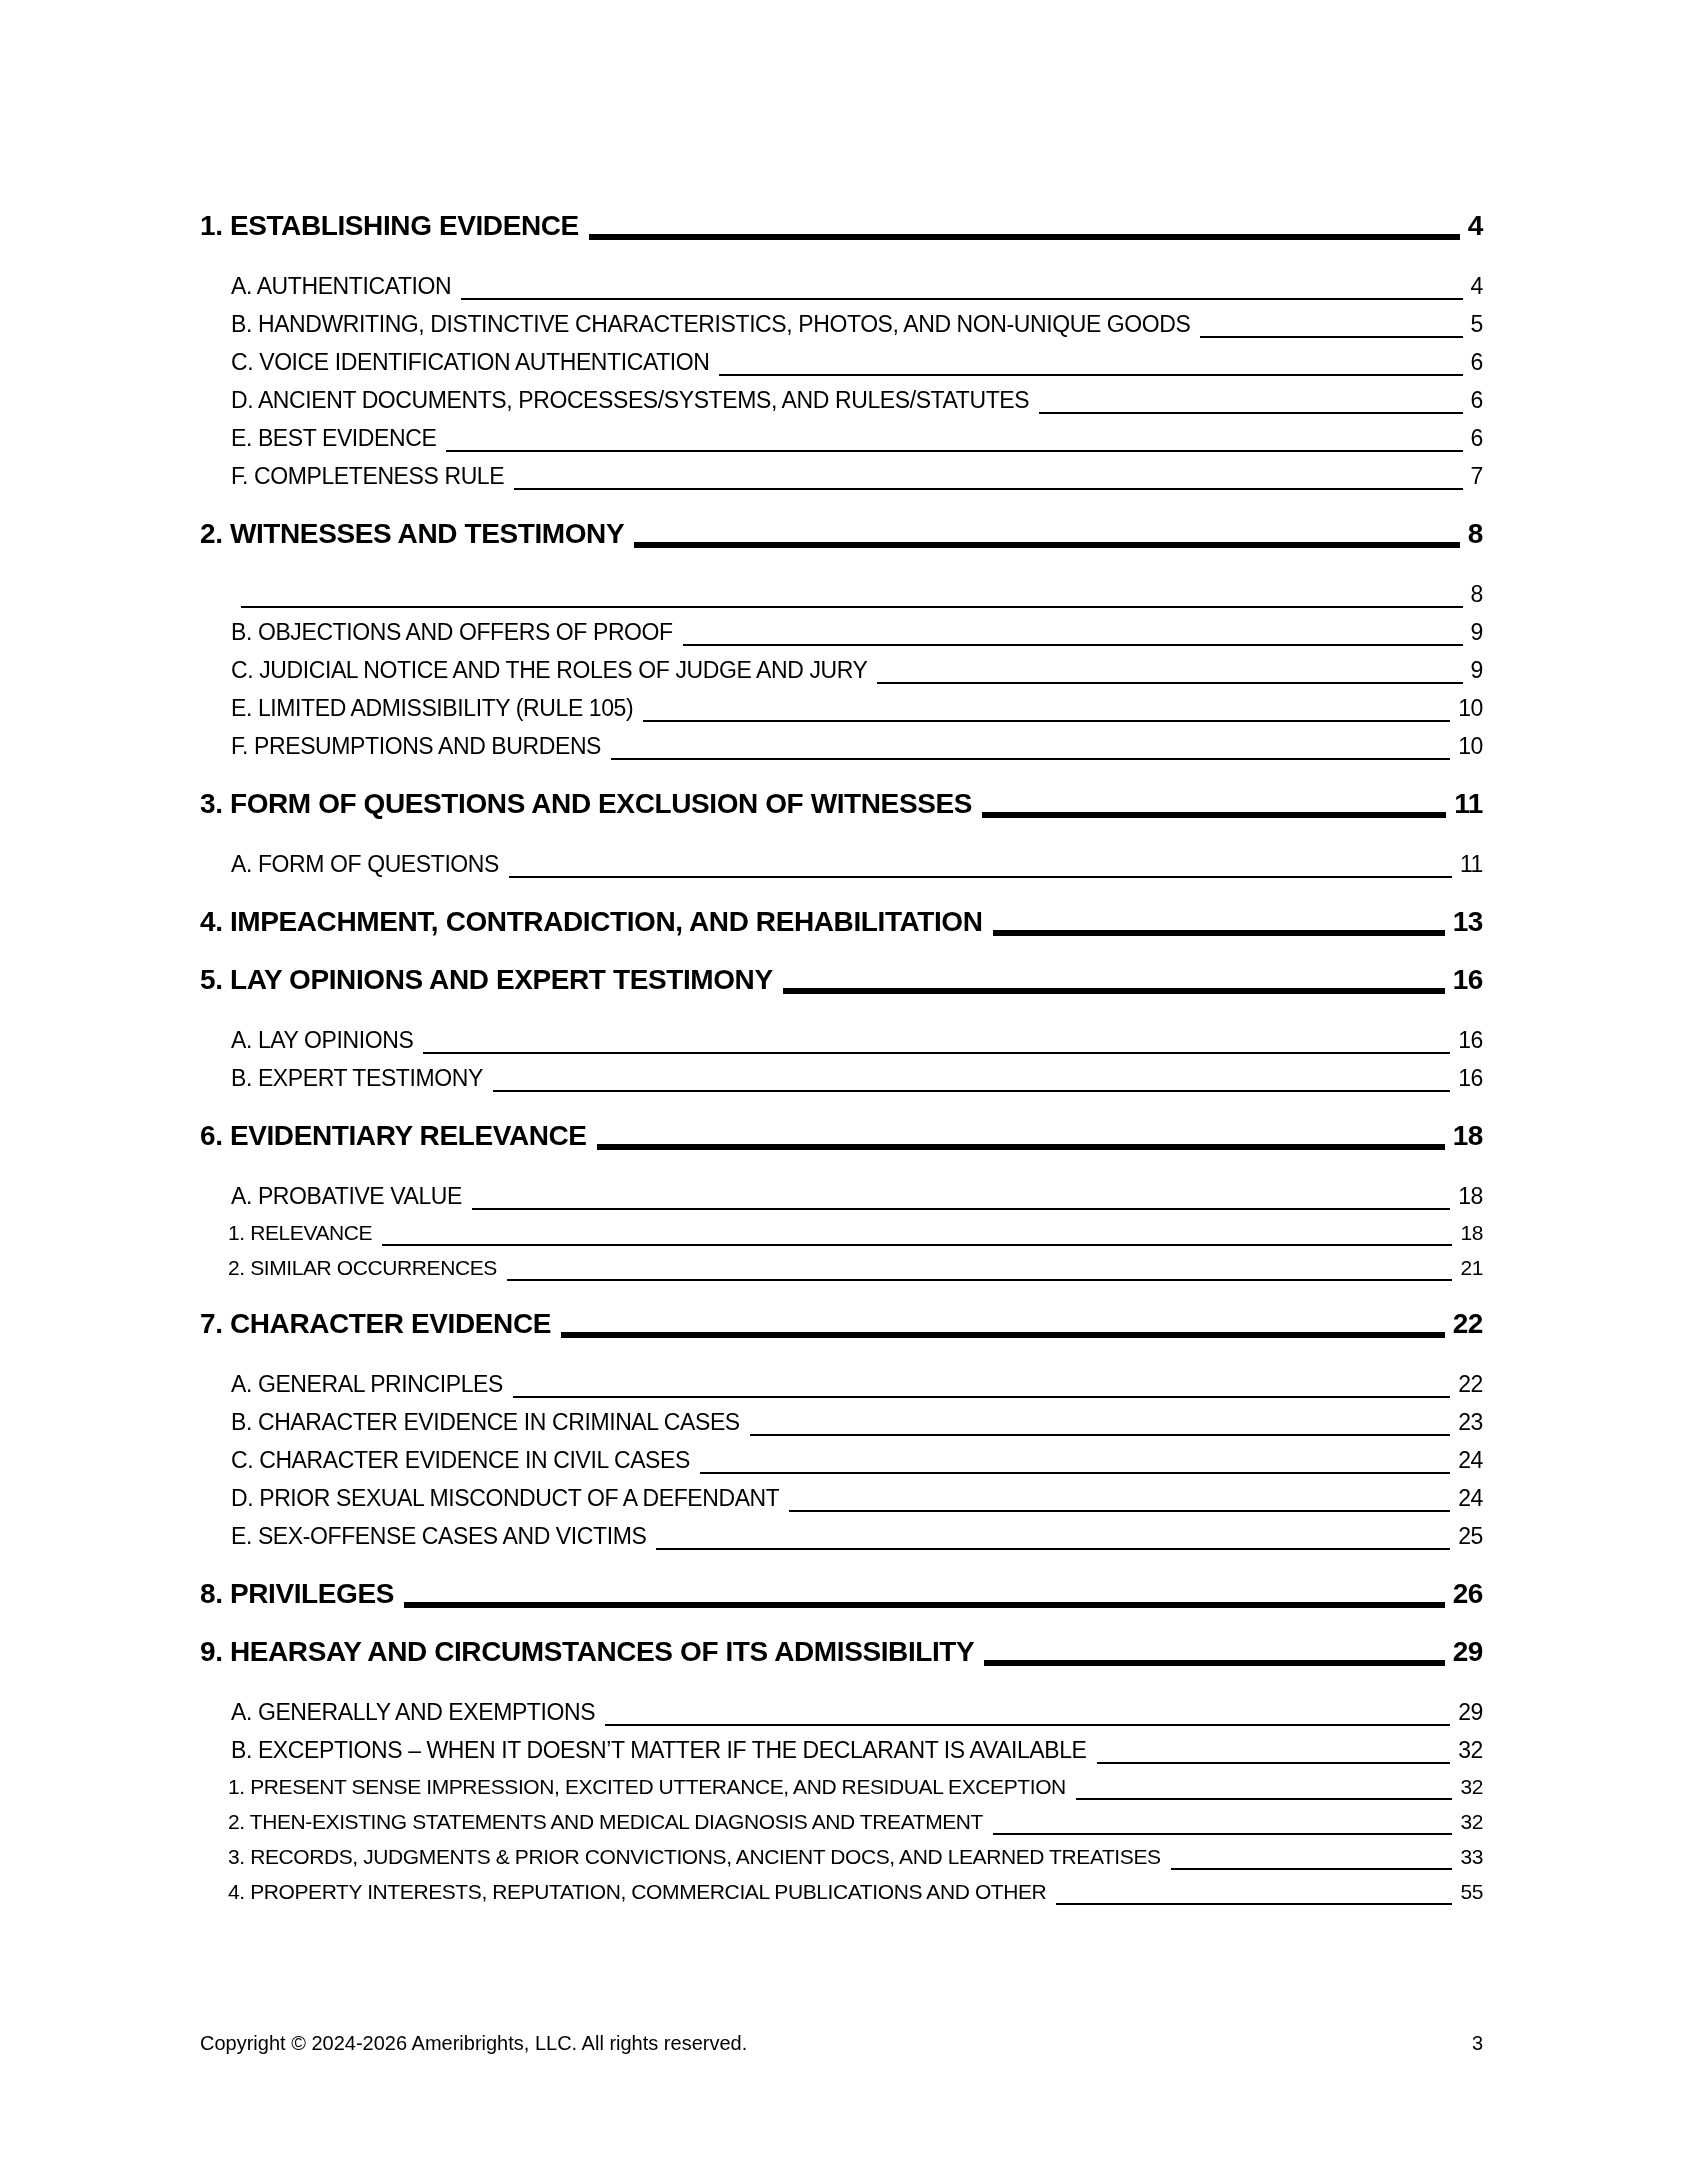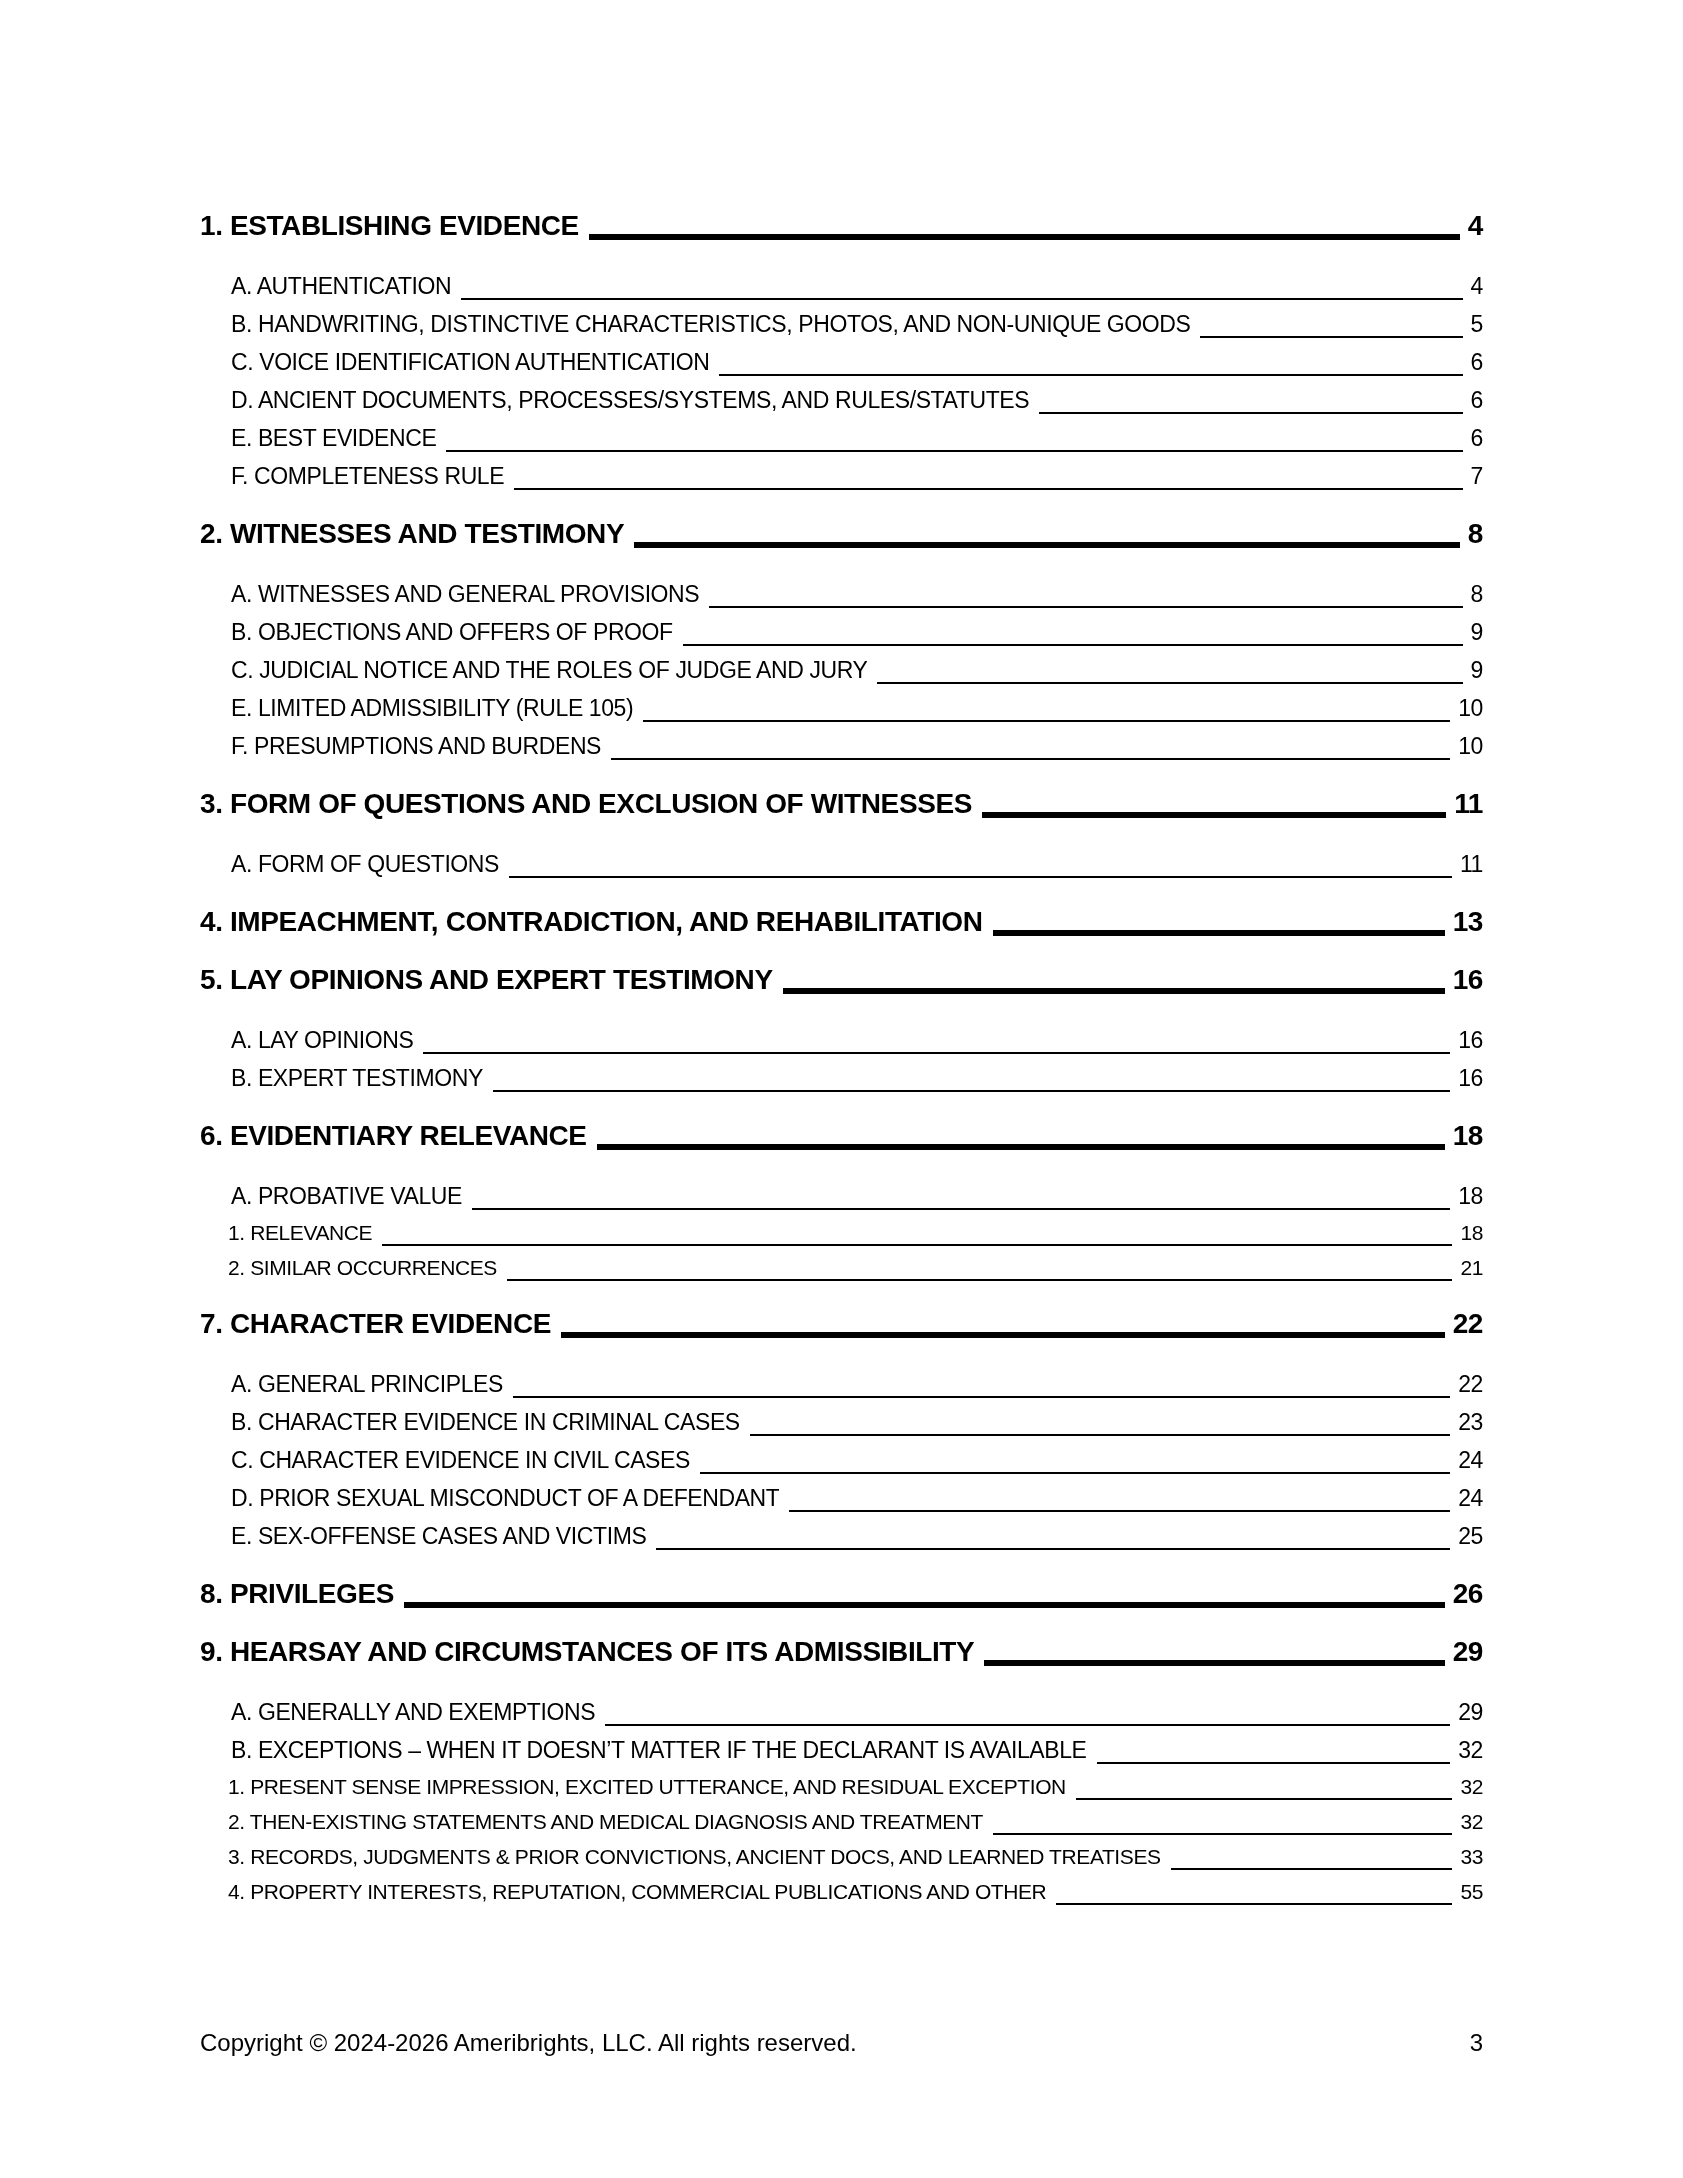--- a/index.html
+++ b/index.html
@@ -70,21 +70,21 @@
   }
   .l3 .leader { margin-bottom: 4px; }
   .footer {
     position: absolute;
     left: 200px;
     right: 200px;
     top: 2028px;
     display: flex;
     justify-content: space-between;
     align-items: flex-end;
-    font-size: 24px;
+    font-size: 20px;
     line-height: 30px;
   }
 </style>
 </head>
 <body>
 
 <div class="page">
   <main class="content">
 
   <div class="row h">
@@ -121,21 +121,20 @@
         <span class="label">F. COMPLETENESS RULE</span>
         <span class="leader"></span>
         <span class="pg">7</span>
       </div>
       <div class="row h">
         <span class="label">2. WITNESSES AND TESTIMONY</span>
         <span class="leader"></span>
         <span class="pg">8</span>
       </div>
       <div class="row l2">
-        <span class="label">A. WITNESSES AND GENERAL PROVISIONS</span>
         <span class="leader"></span>
         <span class="pg">8</span>
       </div>
       <div class="row l2">
         <span class="label">B. OBJECTIONS AND OFFERS OF PROOF</span>
         <span class="leader"></span>
         <span class="pg">9</span>
       </div>
       <div class="row l2">
         <span class="label">C. JUDICIAL NOTICE AND THE ROLES OF JUDGE AND JURY</span>

